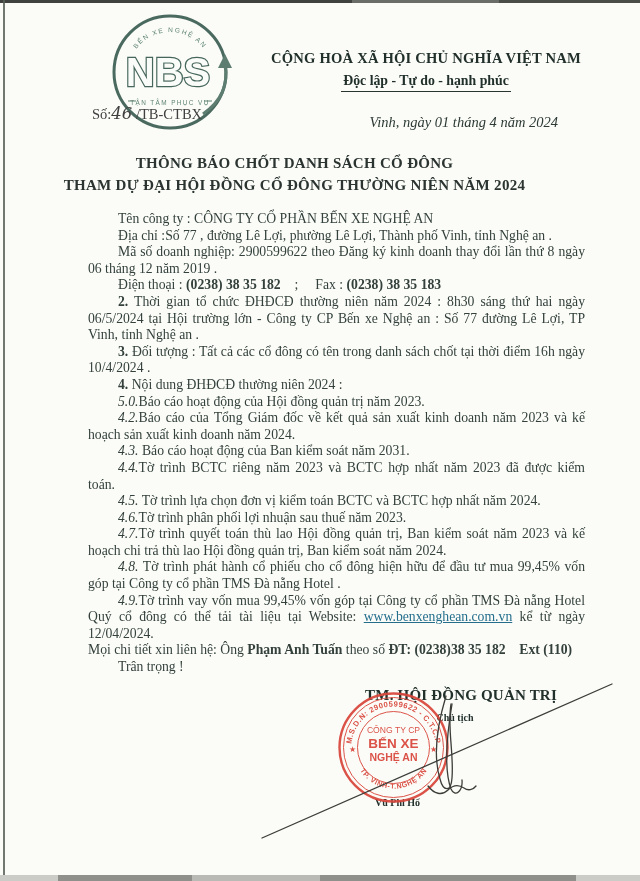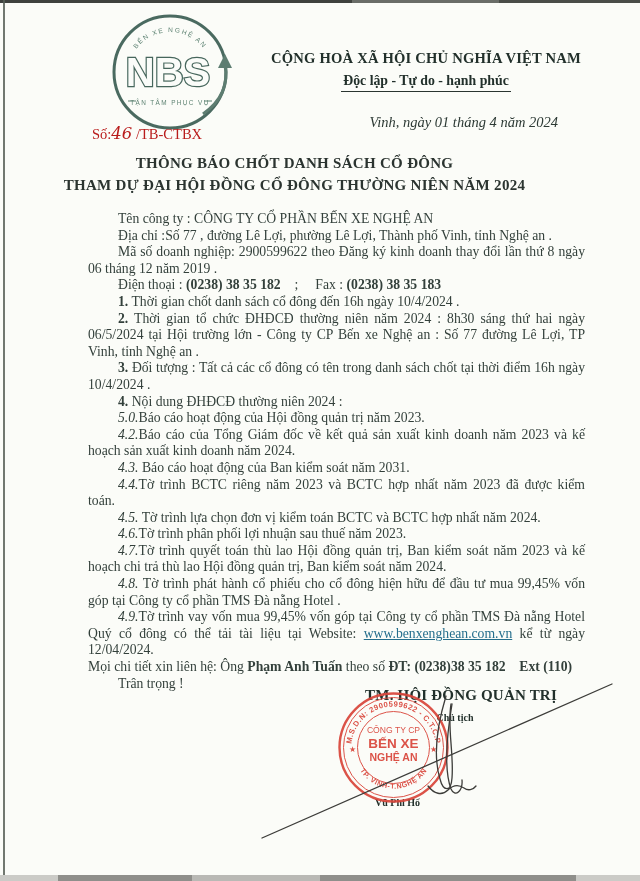--- a/index.html
+++ b/index.html
@@ -11,21 +11,21 @@
     background:linear-gradient(to right,#3f423e 0 55%,#6a6d68 55% 78%,#4a4d48 78%);}
   .edge-left{left:3px;top:0;width:2px;height:881px;background:#586058;opacity:.85;}
   .edge-bottom{left:0;bottom:0;width:640px;height:6px;
     background:linear-gradient(to right,#cbcbc7 0 9%,#8f8f8b 9% 30%,#b9b9b5 30% 50%,#8f8f8b 50% 90%,#cbcbc7 90%);}
   
   .logo{left:106px;top:8px;width:128px;height:128px;}
   .head-right{left:258px;top:50px;width:336px;text-align:center;}
   .nat-title{font-weight:bold;font-size:14.6px;color:#22302b;letter-spacing:.2px;white-space:nowrap;}
   .motto{display:inline-block;font-weight:bold;font-size:13.8px;color:#22302b;margin-top:6px;
          padding:0 2px 2px 2px;border-bottom:1.6px solid #2a3531;}
-  .doc-no{left:92px;top:124px;font-size:14.5px;color:#b91c1c;text-align:center;}
+  .doc-no{left:92px;top:104px;font-size:14.5px;color:#404040;text-align:center;}
   .doc-no .hand{font-style:italic;font-size:16.5px;font-family:"DejaVu Serif",serif;}
   .place-date{right:82px;top:114px;font-size:14.5px;font-style:italic;color:#2d3a35;}
   .title-block{left:0;top:152px;width:589px;text-align:center;color:#2b3430;}
   .title-block .t{font-weight:bold;font-size:15px;letter-spacing:.3px;line-height:22px;}
   
   .body-wrap{left:88px;top:211px;width:497px;font-size:13.7px;line-height:16.6px;text-align:justify;}
   .para{margin:0;}
   .para.indent{text-indent:30px;}
   .b{font-weight:bold;}
   .i{font-style:italic;}
@@ -72,21 +72,20 @@
 <div class="abs title-block">
   <div class="t">THÔNG BÁO CHỐT DANH SÁCH CỔ ĐÔNG</div>
   <div class="t">THAM DỰ ĐẠI HỘI ĐỒNG CỔ ĐÔNG THƯỜNG NIÊN NĂM 2024</div>
 </div>
 
 <div class="abs body-wrap">
     <p class="para indent"><span>Tên công ty : CÔNG TY CỔ PHẦN BẾN XE NGHỆ AN</span></p>
     <p class="para indent"><span>Địa chỉ :Số 77 , đường Lê Lợi, phường Lê Lợi, Thành phố Vinh, tỉnh Nghệ an .</span></p>
     <p class="para indent"><span>Mã số doanh nghiệp: 2900599622 theo Đăng ký kinh doanh thay đổi lần thứ 8 ngày 06 tháng 12 năm 2019 .</span></p>
     <p class="para indent"><span>Điện thoại : </span><span class="b">(0238) 38 35 182</span><span>&nbsp;&nbsp;&nbsp;&nbsp;;&nbsp;&nbsp;&nbsp;&nbsp; Fax : </span><span class="b">(0238) 38 35 183</span></p>
-    <p class="para indent"><span class="b">1.</span><span> Thời gian chốt danh sách cổ đông đến 16h ngày 10/4/2024 .</span></p>
     <p class="para indent"><span class="b">2.</span><span> Thời gian tổ chức ĐHĐCĐ thường niên năm 2024 : 8h30 sáng thứ hai ngày 06/5/2024 tại Hội trường lớn - Công ty CP Bến xe Nghệ an : Số 77 đường Lê Lợi, TP Vinh, tỉnh Nghệ an .</span></p>
     <p class="para indent"><span class="b">3.</span><span> Đối tượng : Tất cả các cổ đông có tên trong danh sách chốt tại thời điểm 16h ngày 10/4/2024 .</span></p>
     <p class="para indent"><span class="b">4.</span><span> Nội dung ĐHĐCĐ thường niên 2024 :</span></p>
     <p class="para indent"><span class="i">5.0.</span><span>Báo cáo hoạt động của Hội đồng quản trị năm 2023.</span></p>
     <p class="para indent"><span class="i">4.2.</span><span>Báo cáo của Tổng Giám đốc về kết quả sản xuất kinh doanh năm 2023 và kế hoạch sản xuất kinh doanh năm 2024.</span></p>
     <p class="para indent"><span class="i">4.3.</span><span> Báo cáo hoạt động của Ban kiểm soát năm 2031.</span></p>
     <p class="para indent"><span class="i">4.4.</span><span>Tờ trình BCTC riêng năm 2023 và BCTC hợp nhất năm 2023 đã được kiểm toán.</span></p>
     <p class="para indent"><span class="i">4.5.</span><span> Tờ trình lựa chọn đơn vị kiểm toán BCTC và BCTC hợp nhất năm 2024.</span></p>
     <p class="para indent"><span class="i">4.6.</span><span>Tờ trình phân phối lợi nhuận sau thuế năm 2023.</span></p>
     <p class="para indent"><span class="i">4.7.</span><span>Tờ trình quyết toán thù lao Hội đồng quản trị, Ban kiểm soát năm 2023 và kế hoạch chi trả thù lao Hội đồng quản trị, Ban kiểm soát năm 2024.</span></p>

